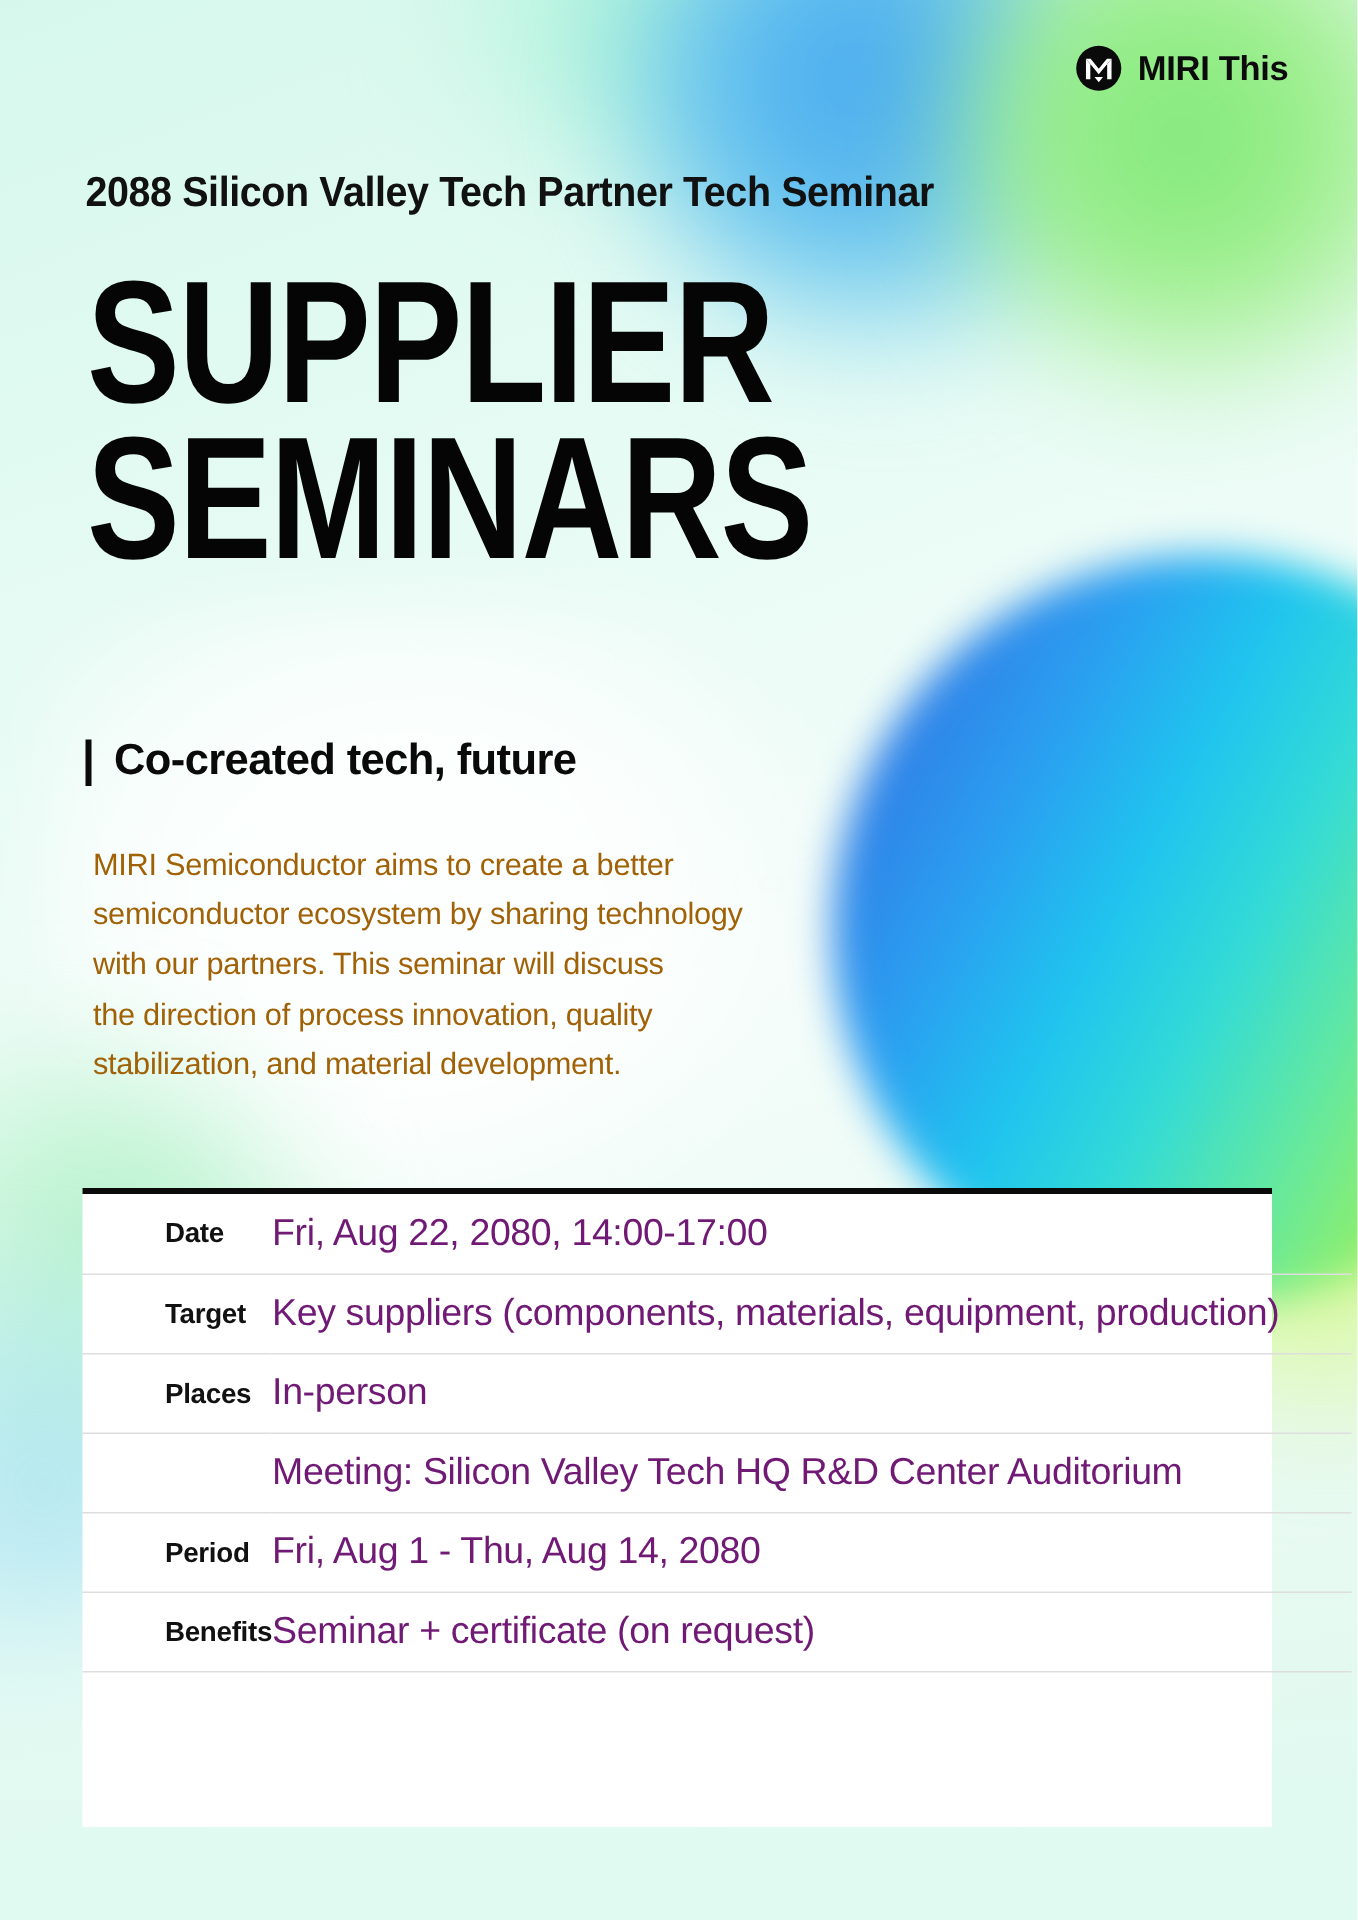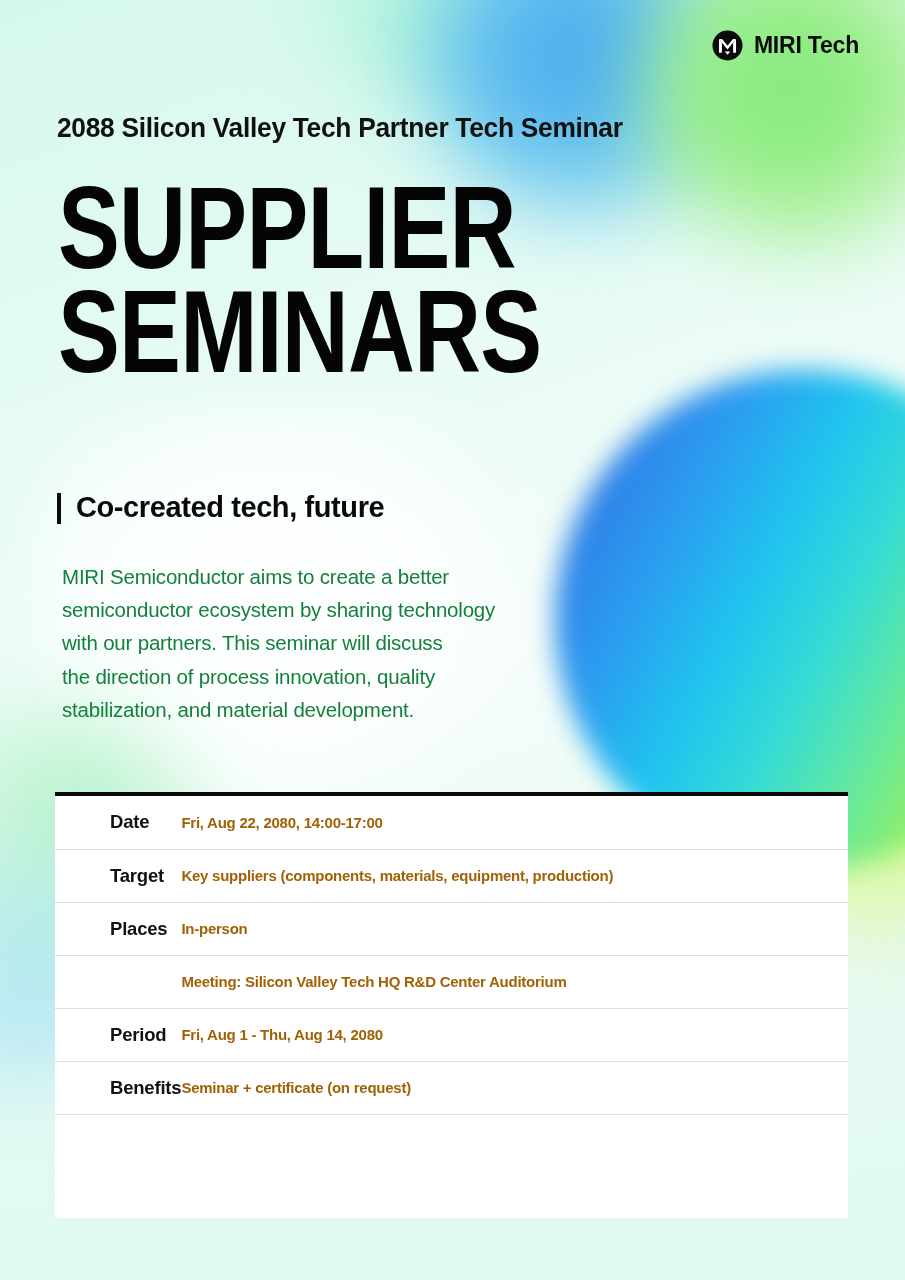--- a/index.html
+++ b/index.html
@@ -170,21 +170,21 @@
     display:inline-block;
   }
 
   
   .para {
     position:absolute;
     left:62px; top:560px;
     width:470px;
     font-size:20.5px;
     line-height:1.62;
-    color:#15803d;
+    color:#a16207;
     letter-spacing:-0.2px;
   }
   .para .ln { display:block; white-space:nowrap; }
 
   
   .card {
     position:absolute;
     left:55px; top:792px;
     width:793px; height:426px;
     background:#ffffff;
@@ -203,23 +203,23 @@
     width:122px;
     padding-left:55px !important;
     font-size:18.5px;
     font-weight:bold;
     color:#111111;
     letter-spacing:-0.2px;
     white-space:nowrap;
   }
   .cell-value {
     padding-right:48px !important;
-    font-size:15px;
-    font-weight:bold;
-    color:#a16207;
+    font-size:25px;
+    font-weight:normal;
+    color:#701a75;
     letter-spacing:-0.25px;
     white-space:nowrap;
   }
   .spacer-row td { border-bottom:none !important; height:42px; }
 </style>
 </head>
 <body>
 
 <div id="poster">
 
@@ -241,21 +241,21 @@
     <div class="brand">
       <span>
         <svg class="brand-logo" viewBox="0 0 32 32" aria-hidden="true">
           <circle cx="16" cy="16" r="15.5" fill="#0a0a0a"></circle>
           <path d="M7.2 9.4 L16 20.2 L24.8 9.4 L21.6 9.4 L16 16.3 L10.4 9.4 Z" fill="#ffffff"></path>
           <path d="M7.2 9.4 L7.2 23.6 L10.2 23.6 L10.2 13.2 Z" fill="#ffffff"></path>
           <path d="M24.8 9.4 L24.8 23.6 L21.8 23.6 L21.8 13.2 Z" fill="#ffffff"></path>
           <path d="M13.1 22.1 L18.9 22.1 L16 25.6 Z" fill="#ffffff"></path>
         </svg>
       </span>
-      <span class="brand-name">MIRI Tech</span>
+      <span class="brand-name">MIRI This</span>
     </div>
 
     <div class="kicker">2088 Silicon Valley Tech Partner Tech Seminar</div>
 
     <div class="headline">
       <span class="ln">SUPPLIER</span>
       <span class="ln">SEMINARS</span>
     </div>
 
     <div class="subhead">

